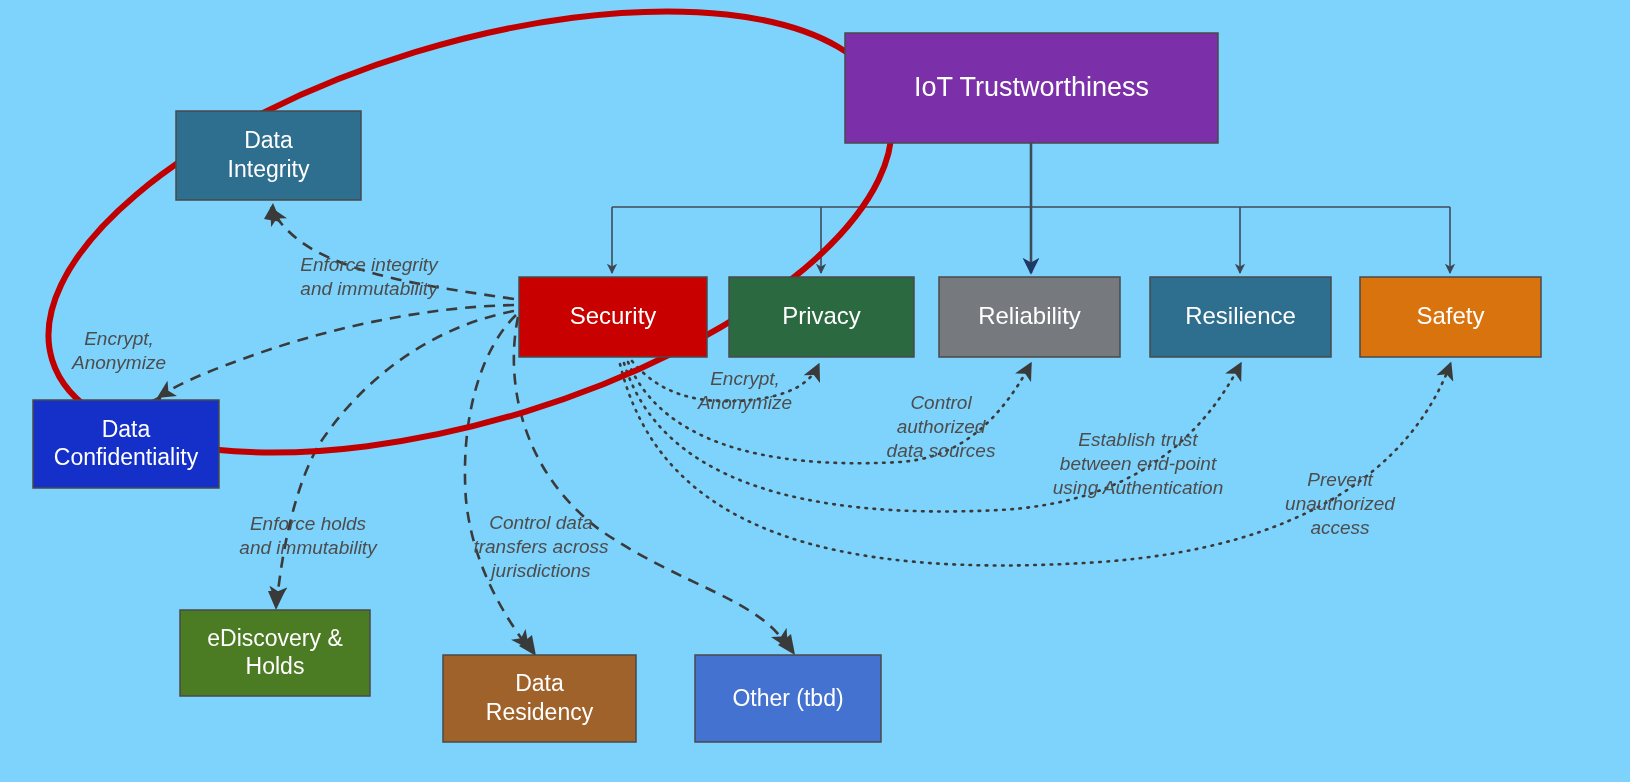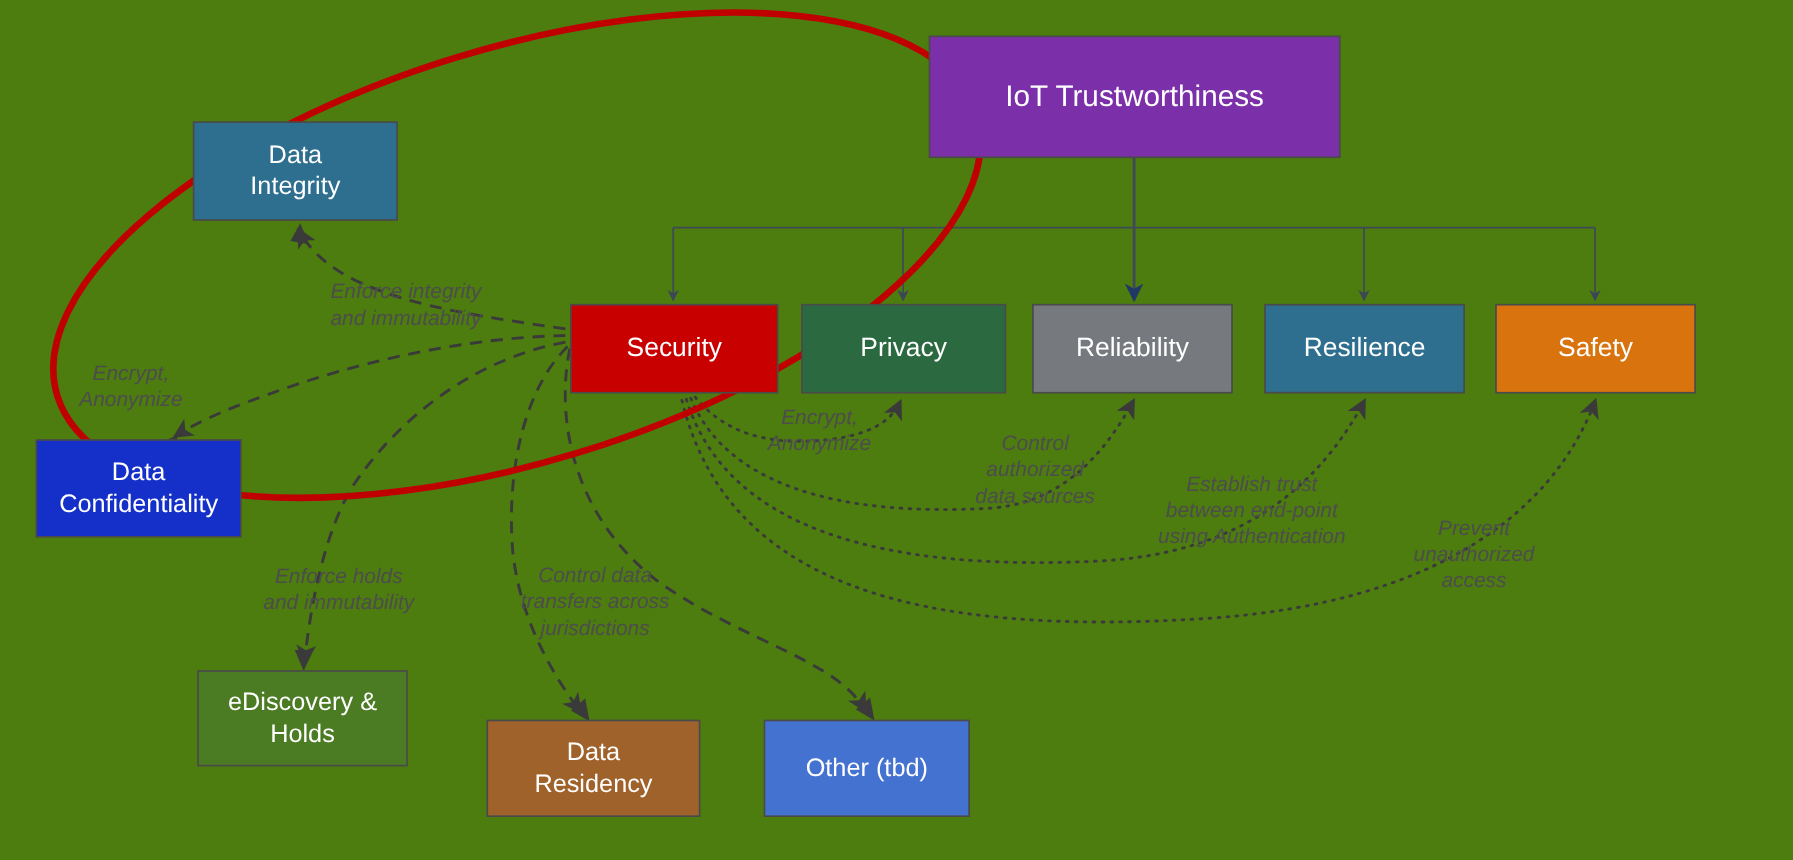--- a/index.html
+++ b/index.html
@@ -60,21 +60,21 @@
     stroke-linecap: round;
   }
   .highlight-ellipse {
     fill: none;
     stroke-width: 6;
   }
 </style>
 </head>
 <body>
 
-<div id="diagram-root" style="background: #4d7c0f;">
+<div id="diagram-root" style="background: #7dd3fc;">
   <svg id="diagram" viewBox="0 0 1630 782" xmlns="http://www.w3.org/2000/svg">
 
     <defs>
       <marker id="arrow-dark" viewBox="0 0 10 10" refX="8" refY="5" markerWidth="7" markerHeight="7" orient="auto-start-reverse">
         <path d="M 0 0 L 10 5 L 0 10 L 2.6 5 z" fill="#3a3a3a"></path>
       </marker>
       <marker id="arrow-tree" viewBox="0 0 10 10" refX="9" refY="5" markerWidth="6.5" markerHeight="6.5" orient="auto-start-reverse">
         <path d="M 0 0 L 10 5 L 0 10 L 2.8 5 z" fill="#3d4654"></path>
       </marker>
       <marker id="arrow-tree-blue" viewBox="0 0 10 10" refX="9" refY="5" markerWidth="6.5" markerHeight="6.5" orient="auto-start-reverse">

